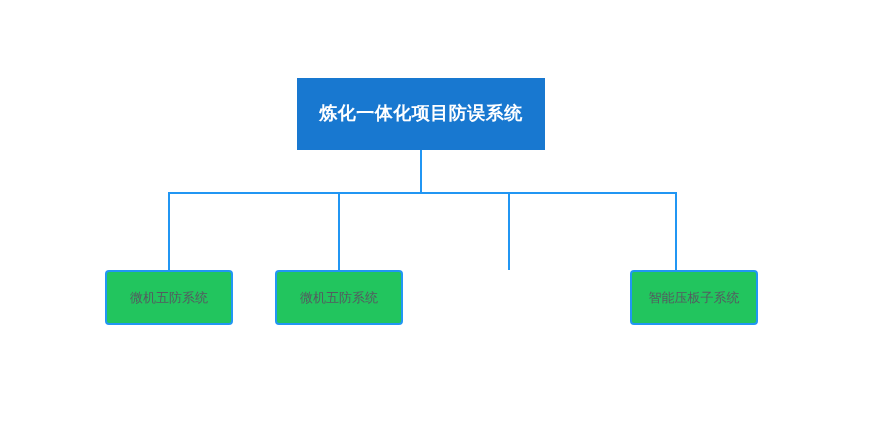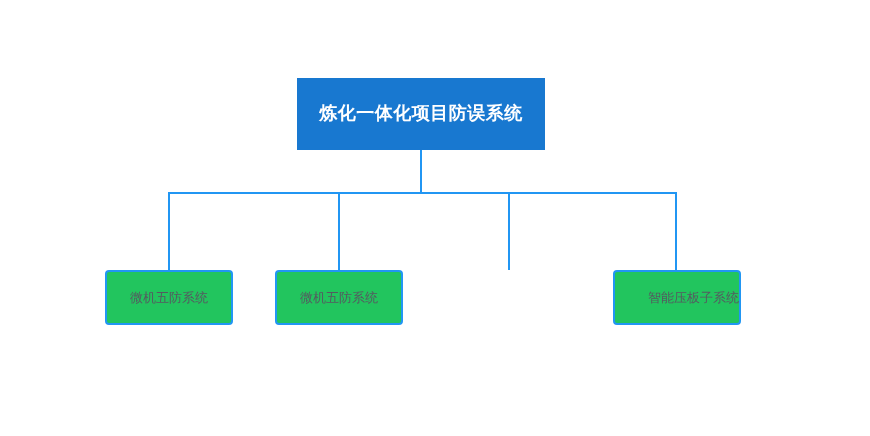--- a/index.html
+++ b/index.html
@@ -73,21 +73,21 @@
     font-size: 13px;
     font-weight: normal;
     line-height: 1.2;
     text-align: center;
     white-space: nowrap;
   }
 
   .child-node.pos-0 { left: 105px; }
   .child-node.pos-1 { left: 275px; }
   .child-node.pos-2 { left: 445px; }
-  .child-node.pos-3 { left: 613px; justify-content: flex-end; }
+  .child-node.pos-3 { left: 630px; }
 </style>
 </head>
 <body>
 
 <div id="diagram-canvas">
 
   <svg id="connector-layer" width="870" height="436" viewBox="0 0 870 436" xmlns="http://www.w3.org/2000/svg">
     <g stroke="#2196f3" stroke-width="2" fill="none" shape-rendering="crispEdges">
       <line x1="421" y1="150" x2="421" y2="193"></line>
       <line x1="168" y1="193" x2="677" y2="193"></line>

